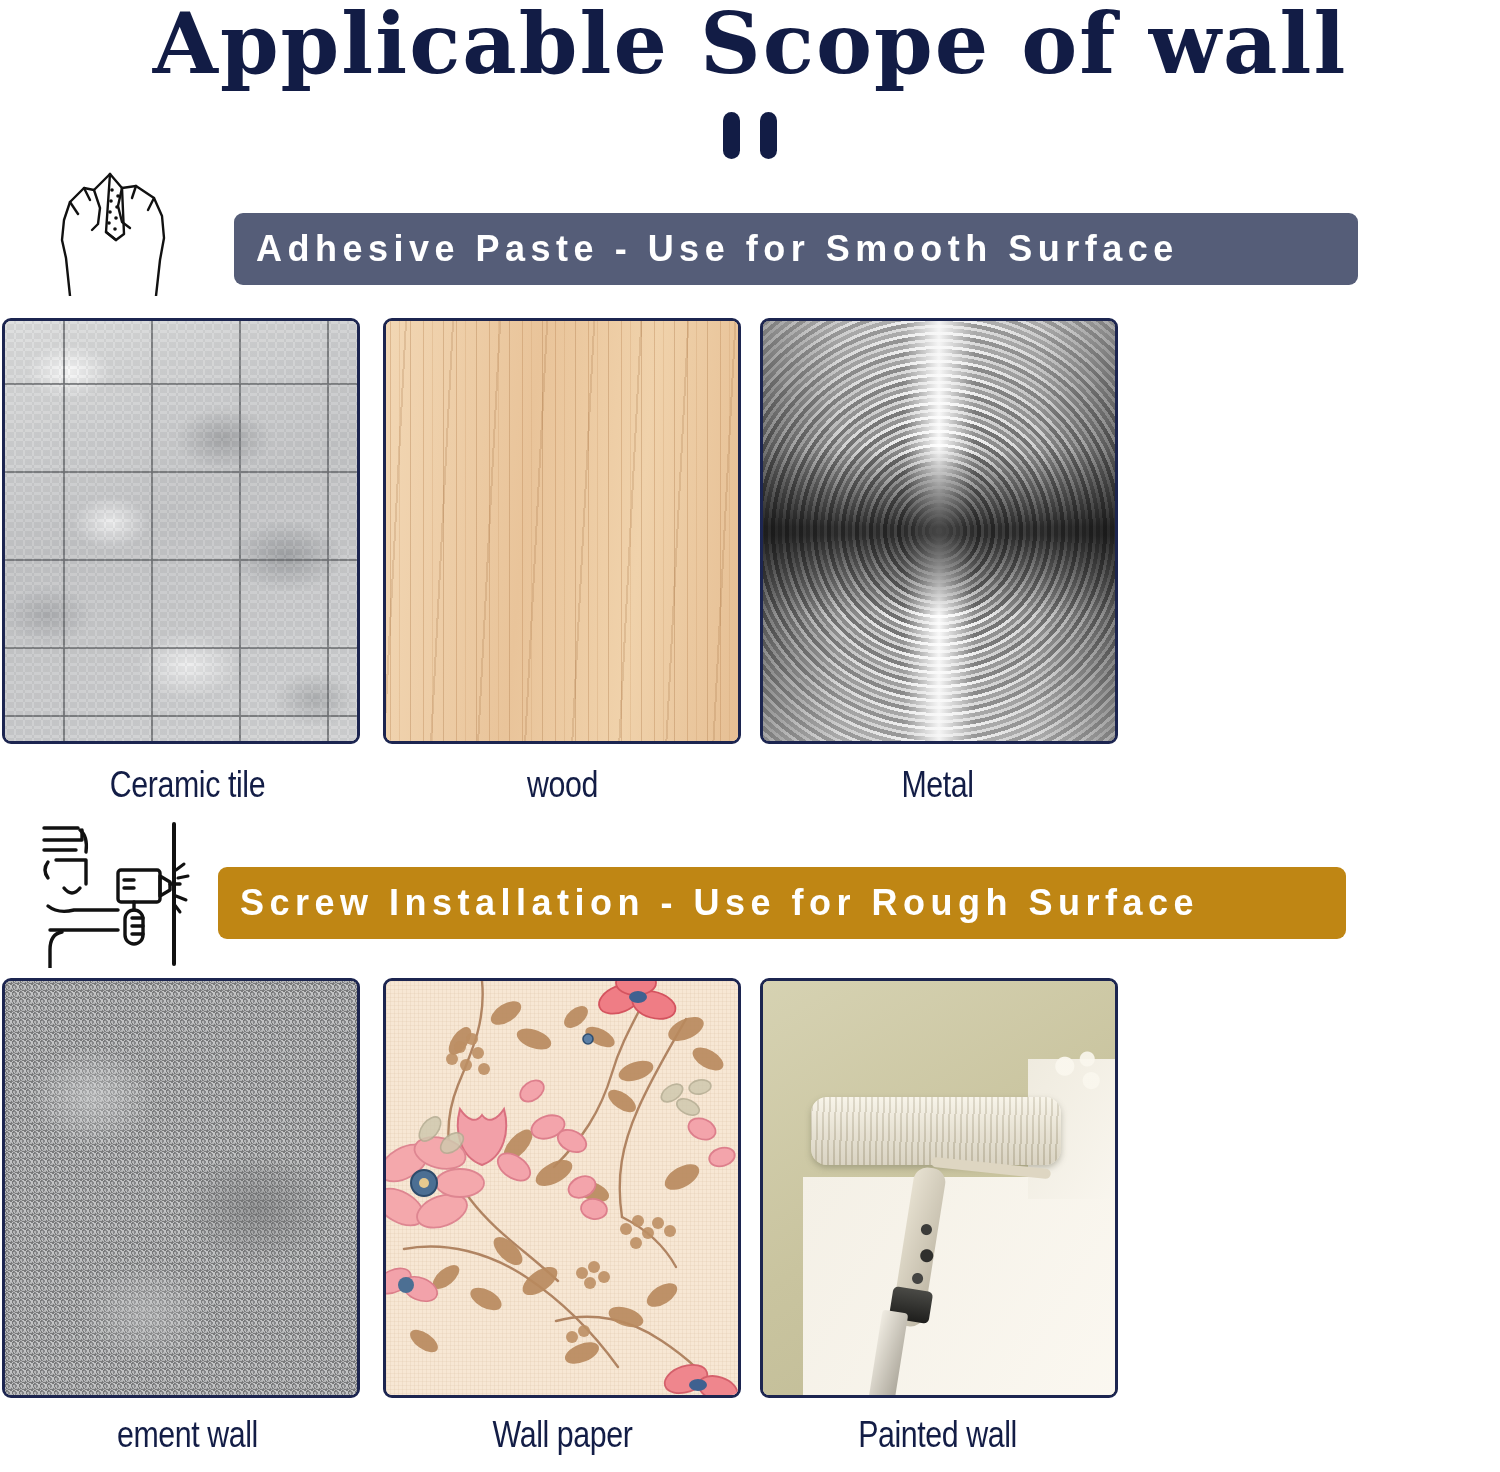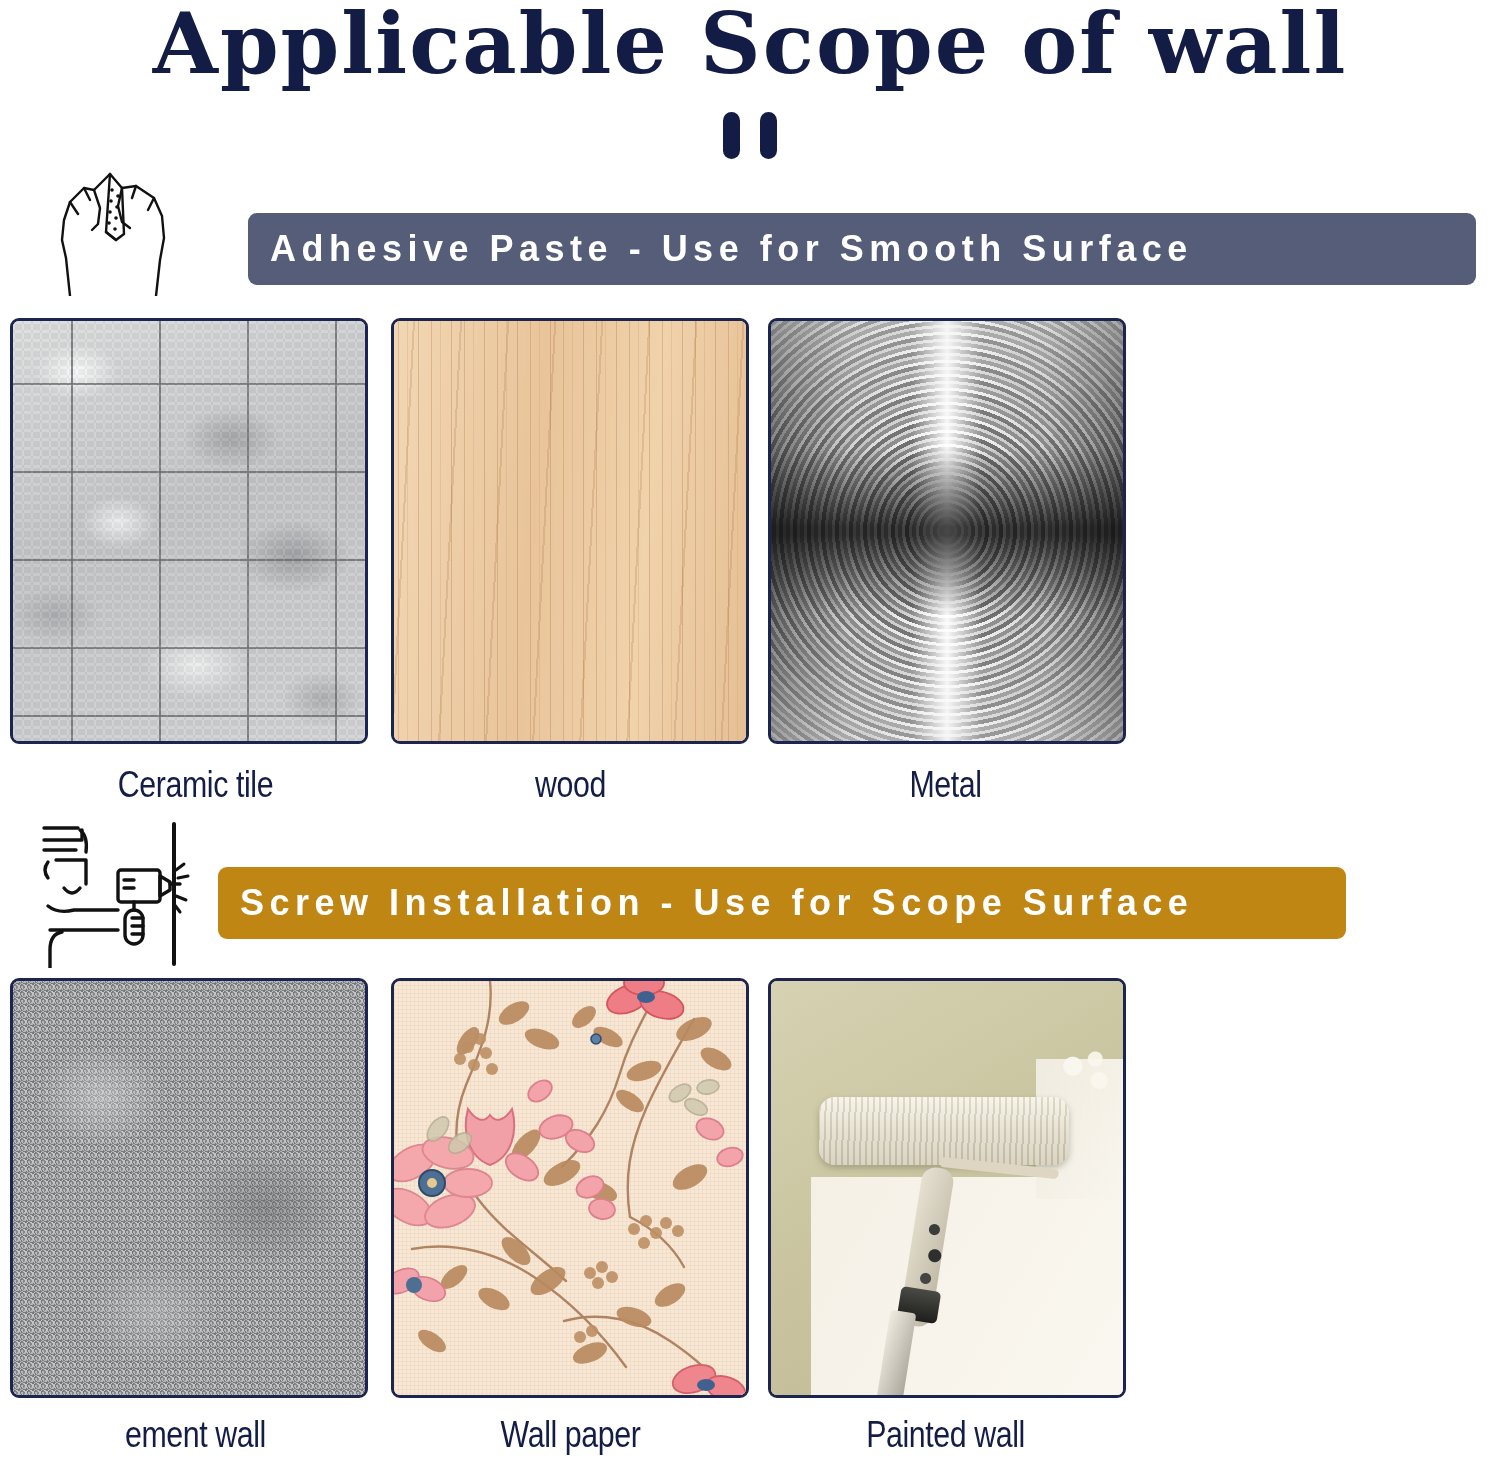--- a/index.html
+++ b/index.html
@@ -33,30 +33,30 @@
   
   .banner{
     position:absolute;height:72px;border-radius:9px;
     display:flex;align-items:center;
     color:#ffffff;font-weight:bold;
     font-size:36px;letter-spacing:5.5px;
     white-space:nowrap;
     padding:0 22px;
     box-sizing:border-box;
   }
-  .banner-a{left:248px;top:213px;width:1228px;background:#555d78;}
+  .banner-a{left:234px;top:213px;width:1124px;background:#555d78;}
   .banner-b{left:218px;top:867px;width:1128px;background:#bf8614;}
 
   
   .icon-hands{position:absolute;left:44px;top:168px;width:140px;height:128px;}
   .icon-drill{position:absolute;left:22px;top:818px;width:180px;height:150px;}
   .icon-hands svg,.icon-drill svg{width:100%;height:100%;display:block;}
 
   
-  .row{position:absolute;left:0;width:1236px;display:flex;padding-left:8px;}
+  .row{position:absolute;left:0;width:1236px;display:flex;}
   .row-1{top:318px;}
   .row-2{top:978px;}
   .cell{width:375px;box-sizing:border-box;}
   .cell:nth-child(1) .thumb{margin-left:0px;}
   .thumb{
     width:358px;height:426px;
     border:3px solid #1c2550;
     border-radius:9px;
     overflow:hidden;position:relative;
     background:#ddd;
@@ -403,21 +403,21 @@
       <rect x="103" y="92" width="18" height="34" rx="9"></rect>
       <path d="M110 100 L121 100 M110 108 L121 108 M110 116 L121 116"></path>
 
       <path d="M154 52 L162 46" stroke-width="3"></path>
       <path d="M156 60 L166 58" stroke-width="3"></path>
       <path d="M154 78 L164 82" stroke-width="3"></path>
       <path d="M152 86 L158 94" stroke-width="3"></path>
     </svg>
   </div>
 
-  <div class="banner banner-b">Screw Installation - Use for Scope Surface</div>
+  <div class="banner banner-b">Screw Installation - Use for Rough Surface</div>
 
   <div class="row row-2">
 
 
     <div class="cell">
       <div class="thumb">
         <div class="tx-cement"></div>
       </div>
       <div class="caption">ement wall</div>
     </div>

